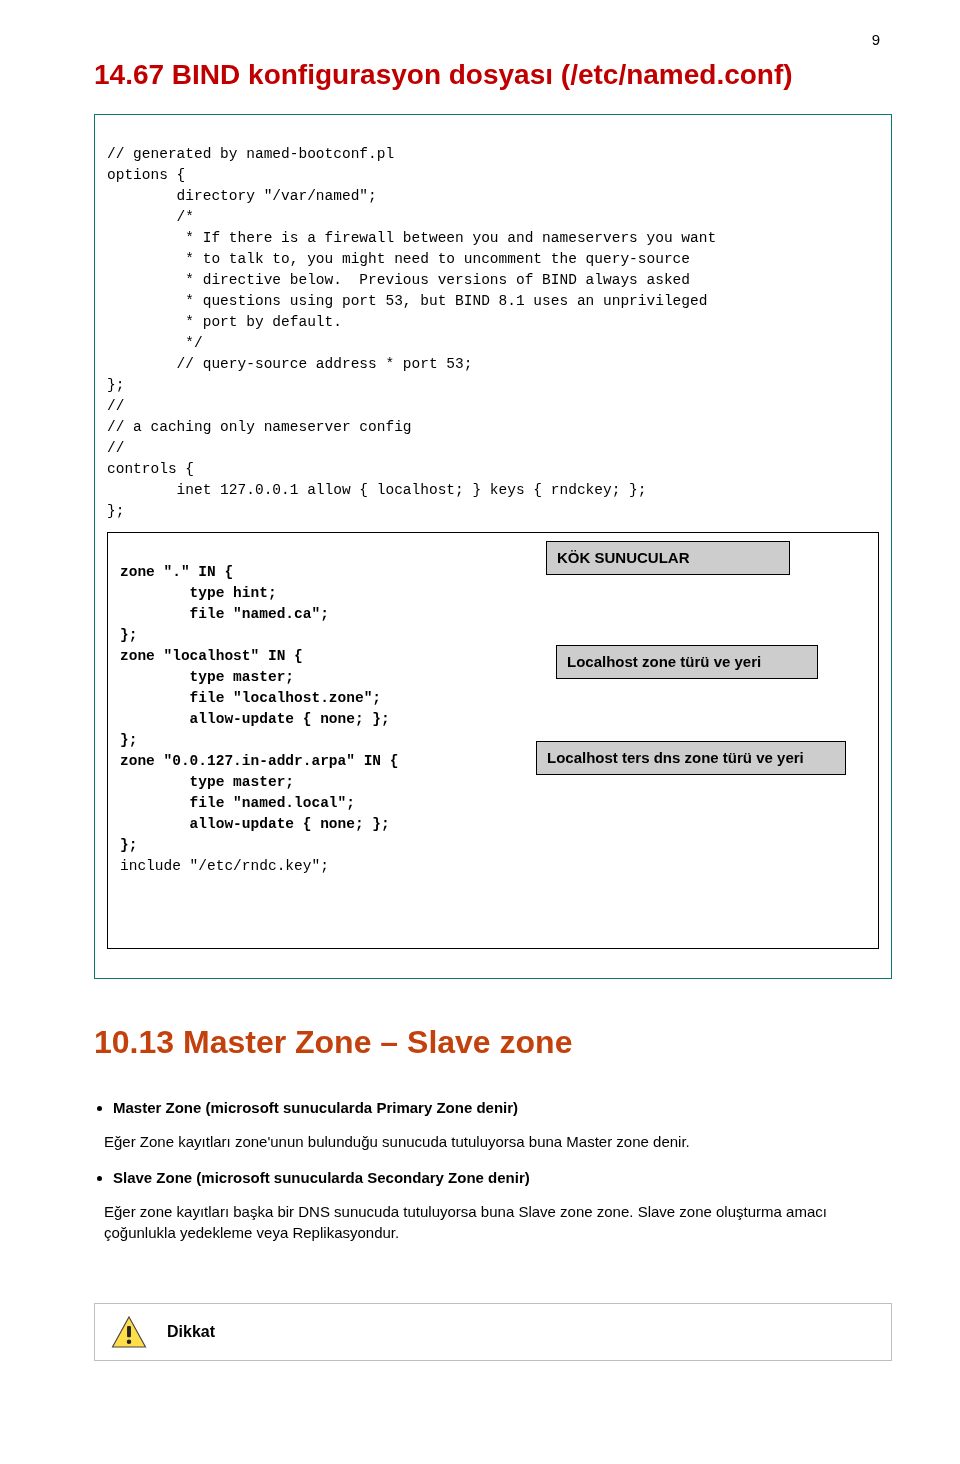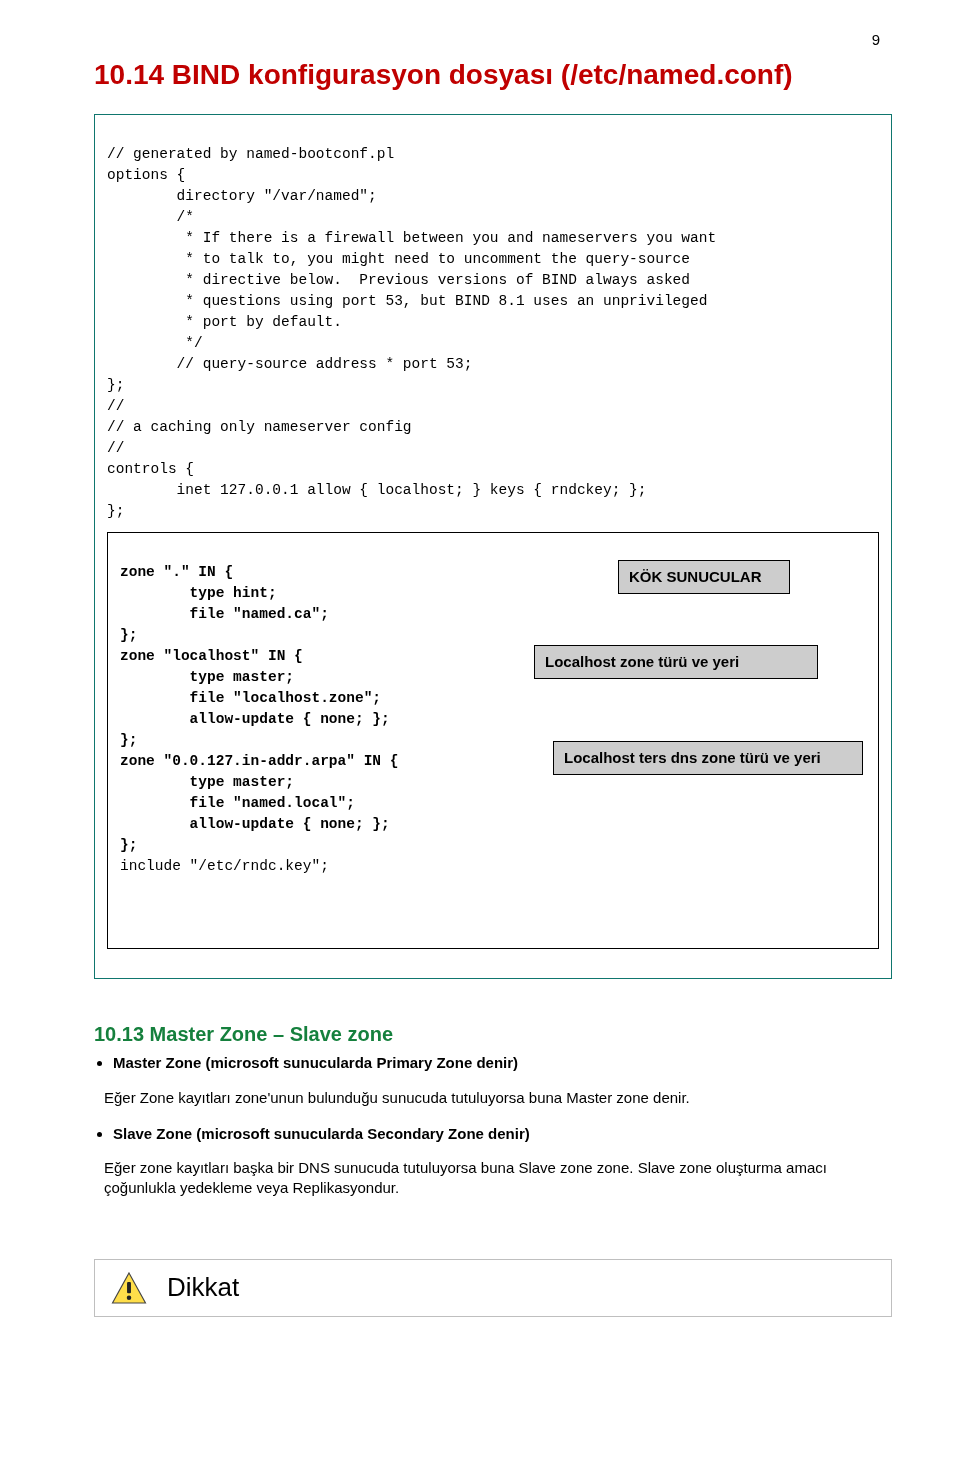--- a/index.html
+++ b/index.html
@@ -41,29 +41,29 @@
   .callout {
     position: absolute;
     background: #cdcdcd;
     border: 1px solid #000;
     padding: 5px 10px;
     font-family: Arial, Helvetica, sans-serif;
     font-size: 15px;
     font-weight: bold;
     white-space: normal;
   }
-  .callout.c1 { top: 27px; right: 88px; width: 172px; }
-  .callout.c2 { top: 112px; right: 60px; width: 284px; }
-  .callout.c3 { top: 208px; right: 15px; width: 310px; }
+  .callout.c1 { top: 8px; right: 88px; width: 244px; }
+  .callout.c2 { top: 112px; right: 60px; width: 262px; }
+  .callout.c3 { top: 208px; right: 32px; width: 310px; }
   h2.heading2 {
-    color: #15803d;
-    font-size: 20px;
+    color: #c2410c;
+    font-size: 32px;
     font-weight: bold;
     margin-top: 42px;
-    margin-bottom: 5px;
+    margin-bottom: 33px;
   }
   ul.bullets {
     list-style: disc;
     margin-left: 19px;
     margin-bottom: 14px;
   }
   ul.bullets li {
     font-size: 15px;
     font-weight: bold;
     margin-bottom: 14px;
@@ -83,30 +83,30 @@
     align-items: center;
     gap: 20px;
   }
   .warn-icon {
     width: 36px; height: 36px;
     display: inline-block;
   }
   .warn-icon svg { width: 36px; height: 36px; }
   .dikkat-label {
     font-family: Arial, Helvetica, sans-serif;
-    font-size: 26px;
-    font-weight: normal;
+    font-size: 16px;
+    font-weight: bold;
   }
 </style>
 </head>
 <body>
 
 <div class="page-num">9</div>
 
-<h1 class="heading">10.14 BIND konfigurasyon dosyası (/etc/named.conf)</h1>
+<h1 class="heading">14.67 BIND konfigurasyon dosyası (/etc/named.conf)</h1>
 
 <div class="code-outer">
 <span>// generated by named-bootconf.pl
 options {
         directory "/var/named";
         /*
          * If there is a firewall between you and nameservers you want
          * to talk to, you might need to uncomment the query-source
          * directive below.  Previous versions of BIND always asked
          * questions using port 53, but BIND 8.1 uses an unprivileged

